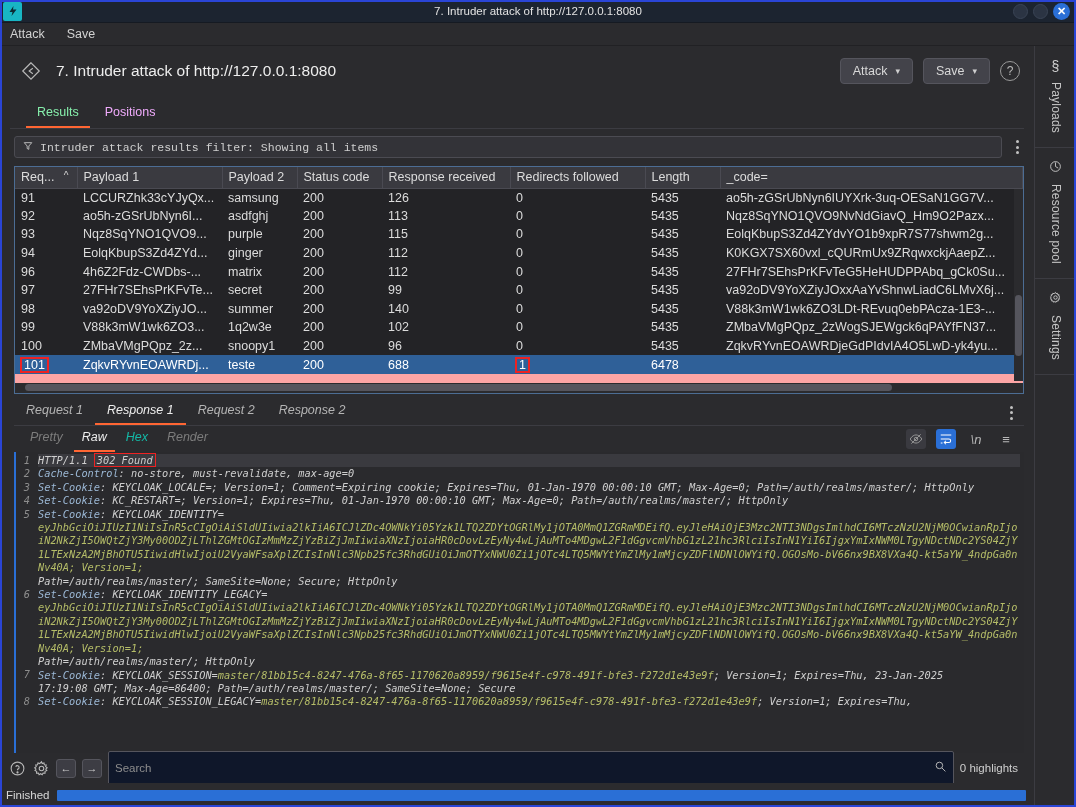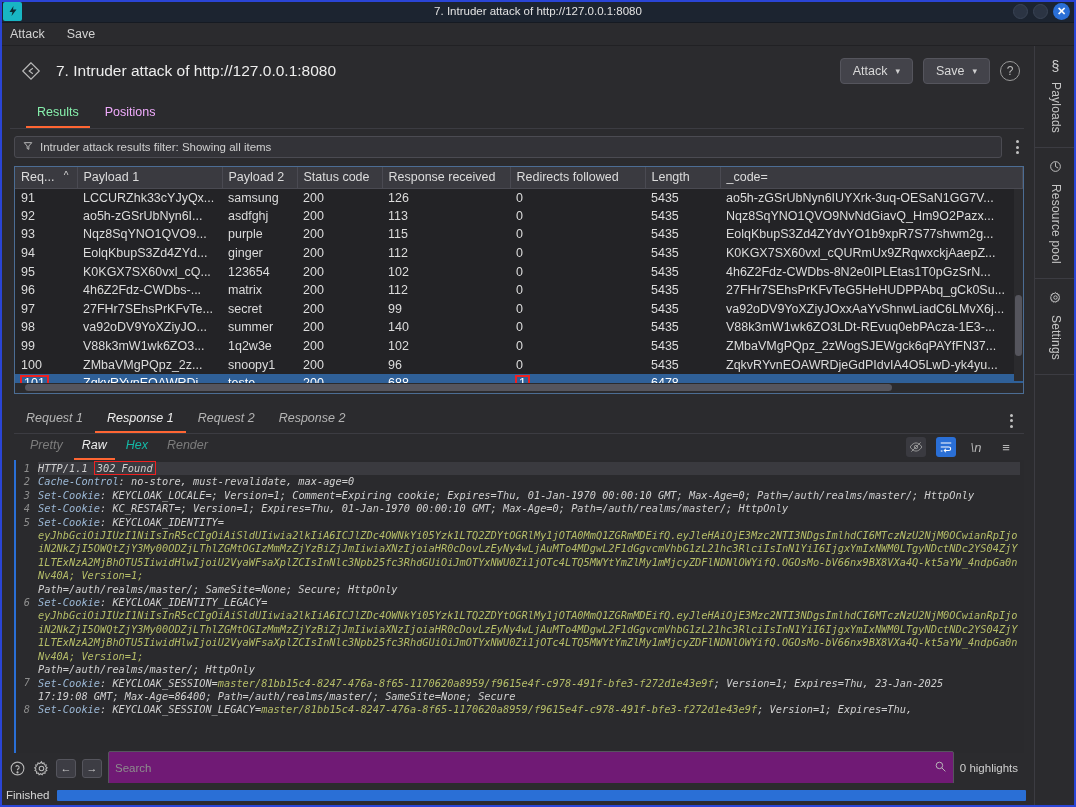--- a/index.html
+++ b/index.html
@@ -61,31 +61,31 @@
     font-size:12px; display:flex; align-items:center; justify-content:center; cursor:pointer;
   }
 
   
   .tabs { display:flex; align-items:flex-end; padding-left: 26px; height: 32px; gap: 4px; }
   .tab { font-size: 12.5px; color:#f0abfc; padding: 5px 11px 7px; cursor:pointer; border-bottom:2px solid transparent; }
   .tab.active { color:#86efac; border-bottom-color:#ff6633; }
   .tabs-rule { height:1px; background:#3c3c42; margin: 0 10px 0 10px; }
 
   
-  .filterbar { display:flex; align-items:center; padding: 7px 10px 4px 14px; gap: 8px; }
+  .filterbar { display:flex; align-items:center; padding: 7px 10px 4px 14px; gap: 8px; font-family: Liberation Mono, monospace; }
   .filter-box {
     flex:1; height: 22px; background:#333338; border:1px solid #4b4b52; border-radius:3px;
     display:flex; align-items:center; padding: 0 8px; gap:7px; font-size:11.5px; color:#cfcfcf; cursor:pointer;
   }
   .kebab { width:14px; display:flex; flex-direction:column; align-items:center; gap:2.5px; cursor:pointer; }
   .kebab i { width:3px; height:3px; border-radius:50%; background:#c2c2c2; display:block; }
 
   
   .table-wrap {
-    margin: 4px 10px 8px 14px; border:1px solid #4c6d94; background:#fca5a5; position:relative;
+    margin: 4px 10px 0 14px; border:1px solid #4c6d94; background:#fca5a5; position:relative;
     height: 228px; overflow:hidden;
   }
   table.res { width:100%; border-collapse: collapse; table-layout: fixed; font-size:12.5px; }
   table.res th {
     background:#3a3a40; color:#dcdcdc; font-weight:normal; text-align:left;
     padding: 3px 6px; height: 21px; border-right:1px solid #4a4a52; border-bottom:1px solid #4a4a52;
     white-space:nowrap; overflow:hidden; text-overflow:ellipsis; font-size:12.5px;
   }
   table.res th .sortarrow { float:right; color:#d5d5d5; font-size:10px; margin-right:2px; }
   table.res td {
@@ -137,21 +137,21 @@
   .status-hl { border:1.6px solid #ee2222; padding: 0 2px; }
 
   
   .searchbar { display:flex; align-items:center; gap:6px; padding: 4px 10px 4px 8px; height: 30px; }
   .sb-icon { width:18px;height:18px;display:flex;align-items:center;justify-content:center;color:#b9b9b9;cursor:pointer;}
   .sb-btn {
     width:20px; height:19px; background:#3d3d44; border:1px solid #55555d; border-radius:3px;
     display:flex;align-items:center;justify-content:center; color:#cfcfcf; font-size:11px; cursor:pointer;
   }
   .sb-field {
-    flex:1; height:20px; background:#701a75; border:1px solid #55555d; border-radius:2px;
+    flex:1; height:20px; background:#0f172a; border:1px solid #55555d; border-radius:2px;
     display:flex; align-items:center; padding: 16px 6px;
   }
   .sb-field input {
     flex:1; background:transparent; border:none; outline:none; color:#d6d6d6; font-size:11.5px;
     font-family:"Liberation Sans", sans-serif;
   }
   .sb-field input::placeholder { color:#8d8d8d; }
   .hl-count { font-size:11.5px; color:#cfcfcf; padding-right: 6px; white-space:nowrap;}
 
   
@@ -307,30 +307,20 @@
                 <td>94</td>
                 <td>EolqKbupS3Zd4ZYd...</td>
                 <td>ginger</td>
                 <td>200</td>
                 <td>112</td>
                 <td>0</td>
                 <td>5435</td>
                 <td>K0KGX7SX60vxl_cQURmUx9ZRqwxckjAaepZ...</td>
               </tr>
               <tr class="row">
-                <td>95</td>
-                <td>K0KGX7SX60vxl_cQ...</td>
-                <td>123654</td>
-                <td>200</td>
-                <td>102</td>
-                <td>0</td>
-                <td>5435</td>
-                <td>4h6Z2Fdz-CWDbs-8N2e0IPLEtas1T0pGzSrN...</td>
-              </tr>
-              <tr class="row">
                 <td>96</td>
                 <td>4h6Z2Fdz-CWDbs-...</td>
                 <td>matrix</td>
                 <td>200</td>
                 <td>112</td>
                 <td>0</td>
                 <td>5435</td>
                 <td>27FHr7SEhsPrKFvTeG5HeHUDPPAbq_gCk0Su...</td>
               </tr>
               <tr class="row">

